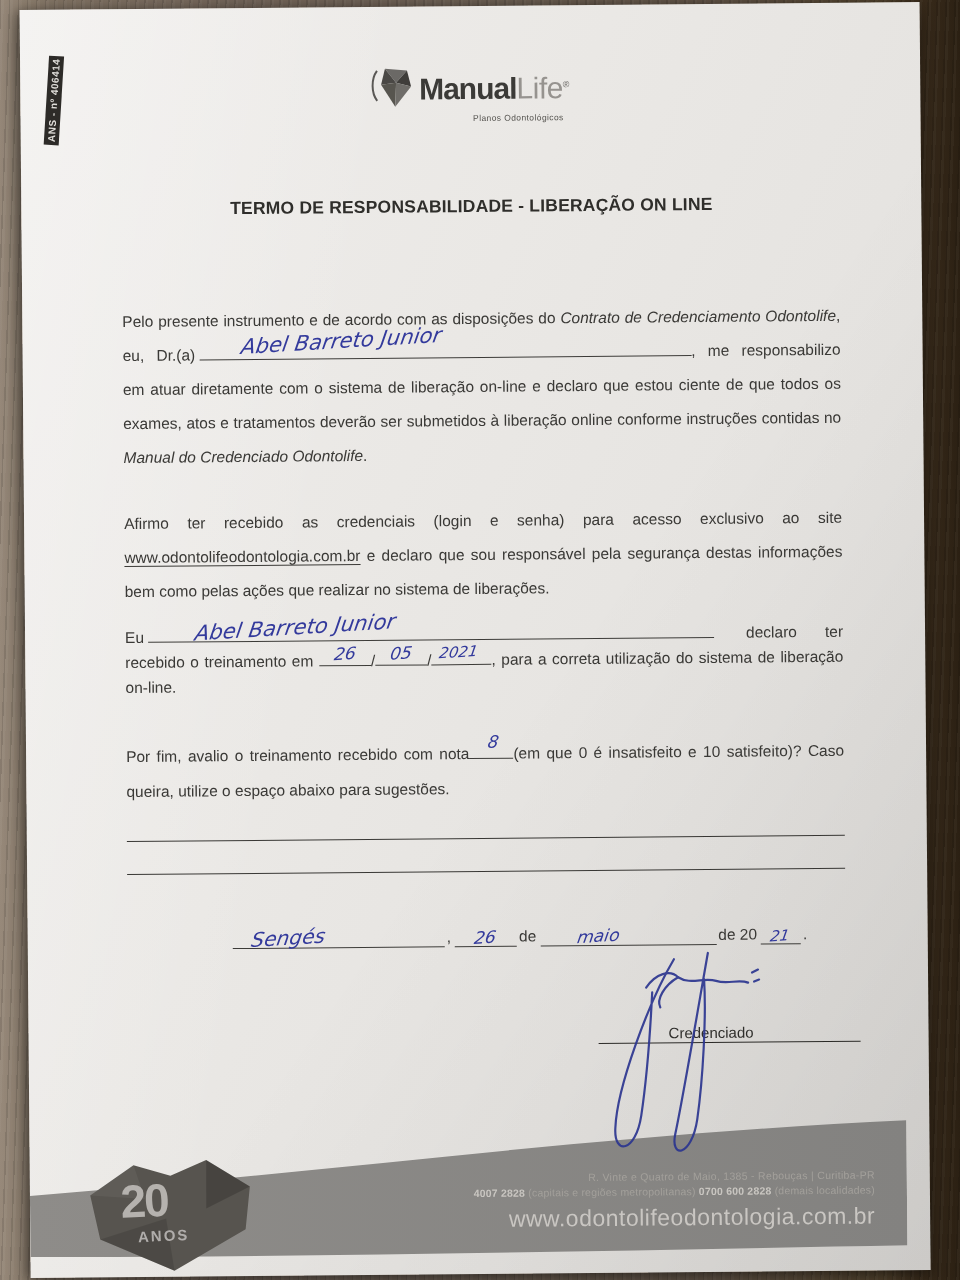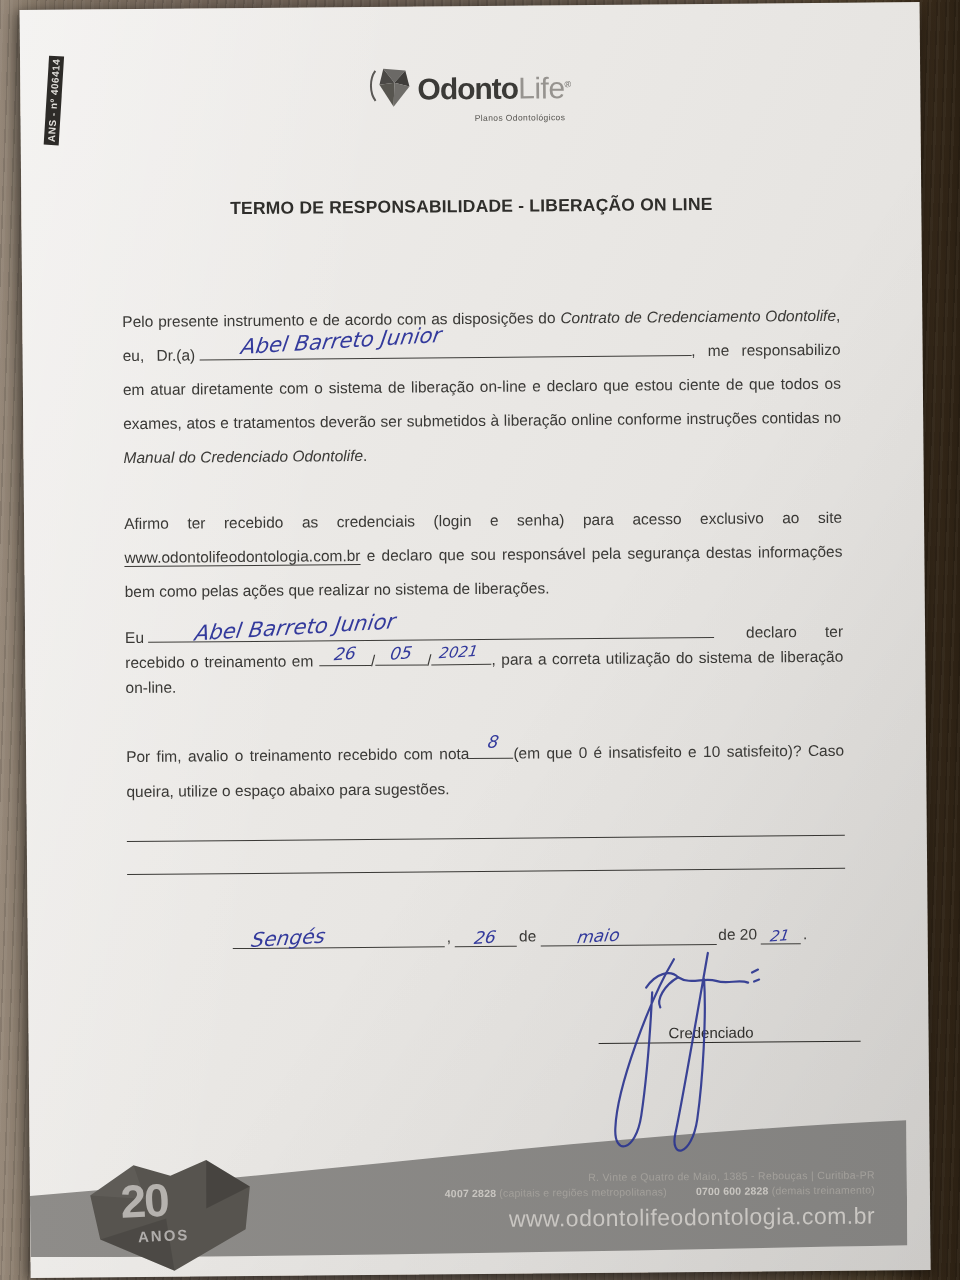--- a/index.html
+++ b/index.html
@@ -55,21 +55,21 @@
   .sig-line{position:absolute;left:570px;top:1038px;width:262px;border-top:1.8px solid #2b2a27;z-index:1;}
   .sig-svg{position:absolute;left:558px;top:943px;z-index:3;}
   
   .footer-band{position:absolute;left:0;top:1112px;}
   .heart{position:absolute;left:55px;top:1148px;width:172px;height:118px;transform:rotate(-2deg);}
   .heart-num{position:absolute;left:36px;top:16px;font-size:46px;font-weight:700;color:#b5b2ae;letter-spacing:-2px;}
   .heart-anos{position:absolute;left:52px;top:70px;font-size:15px;font-weight:700;color:#b0adab;letter-spacing:2px;}
   .footer-text{position:absolute;left:340px;top:1166px;width:505px;text-align:right;}
   .f-addr{font-size:10.5px;color:#a3a09b;letter-spacing:.3px;}
   .f-phones{font-size:10.5px;color:#a3a09b;margin-top:3px;letter-spacing:.2px;}
-  .f-bold{font-weight:700;color:#c9c6c1;margin-left:26px;}
+  .f-bold{font-weight:700;color:#c9c6c1;}
   .f-site{font-size:23px;color:#c9c6c2;margin-top:7px;letter-spacing:.5px;}
 </style>
 </head>
 <body>
 
 <div class="scene">
   <div class="paper">
 
     <div class="ans-badge">ANS - nº 406414</div>
 
@@ -78,21 +78,21 @@
         <span>
           <svg width="42" height="46" viewBox="0 0 42 46">
             <path d="M6,8 C0,16 0,30 6,38" stroke="#5a5855" stroke-width="2" fill="none"></path>
             <polygon points="14,6 36,8 25,20" fill="#6b6966"></polygon>
             <polygon points="14,6 25,20 10,22" fill="#4a4845"></polygon>
             <polygon points="36,8 40,24 25,20" fill="#3f3d3a"></polygon>
             <polygon points="10,22 25,20 24,44" fill="#57554f"></polygon>
             <polygon points="25,20 40,24 24,44" fill="#6f6d69"></polygon>
           </svg>
         </span>
-        <span class="brand"><span class="brand-bold">Odonto</span><span class="brand-light">Life</span><sup class="brand-reg">®</sup></span>
+        <span class="brand"><span class="brand-bold">Manual</span><span class="brand-light">Life</span><sup class="brand-reg">®</sup></span>
       </div>
       <div class="logo-tagline">Planos Odontológicos</div>
     </div>
 
     <div class="title">TERMO DE RESPONSABILIDADE - LIBERAÇÃO ON LINE</div>
 
     <p class="para lh34" style="top:296px;"><span>Pelo presente instrumento e de acordo com as disposições do </span><span class="it">Contrato de Credenciamento Odontolife</span><span>, eu, Dr.(a)</span><span class="blank" style="width:492px;margin-left:4px;"><span class="hand hand-lg">Abel Barreto Junior</span></span><span>,</span><span> me responsabilizo em atuar diretamente com o sistema de liberação on-line e declaro que estou ciente de que todos os exames, atos e tratamentos deverão ser submetidos à liberação online conforme instruções contidas no </span><span class="it">Manual do Credenciado Odontolife</span><span>.</span></p>
 
     <p class="para lh34" style="top:498px;"><span>Afirmo ter recebido as credenciais (login e senha) para acesso exclusivo ao site </span><span class="link">www.odontolifeodontologia.com.br</span><span> e declaro que sou responsável pela segurança destas informações bem como pelas ações que realizar no sistema de liberações.</span></p>
 
@@ -134,18 +134,18 @@
         <polygon points="6,34 50,6 60,40" fill="rgba(255,255,255,0.05)"></polygon>
         <polygon points="122,4 164,32 120,52" fill="rgba(0,0,0,0.18)"></polygon>
         <polygon points="14,78 86,112 80,60" fill="rgba(0,0,0,0.12)"></polygon>
       </svg>
       <div class="heart-num">20</div>
       <div class="heart-anos">ANOS</div>
     </div>
 
     <div class="footer-text">
       <div class="f-addr">R. Vinte e Quatro de Maio, 1385 - Rebouças | Curitiba-PR</div>
-      <div class="f-phones"><span class="f-bold">4007 2828</span><span> (capitais e regiões metropolitanas) </span><span class="f-bold">0700 600 2828</span><span> (demais treinamento)</span></div>
+      <div class="f-phones"><span class="f-bold">4007 2828</span><span> (capitais e regiões metropolitanas) </span><span class="f-bold">0700 600 2828</span><span> (demais localidades)</span></div>
       <div class="f-site">www.odontolifeodontologia.com.br</div>
     </div>
 
   </div>
 </div>
 
 </body></html>

